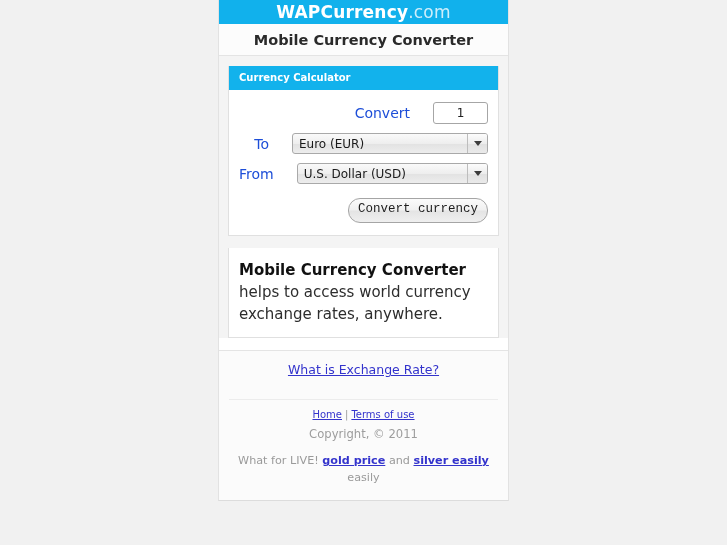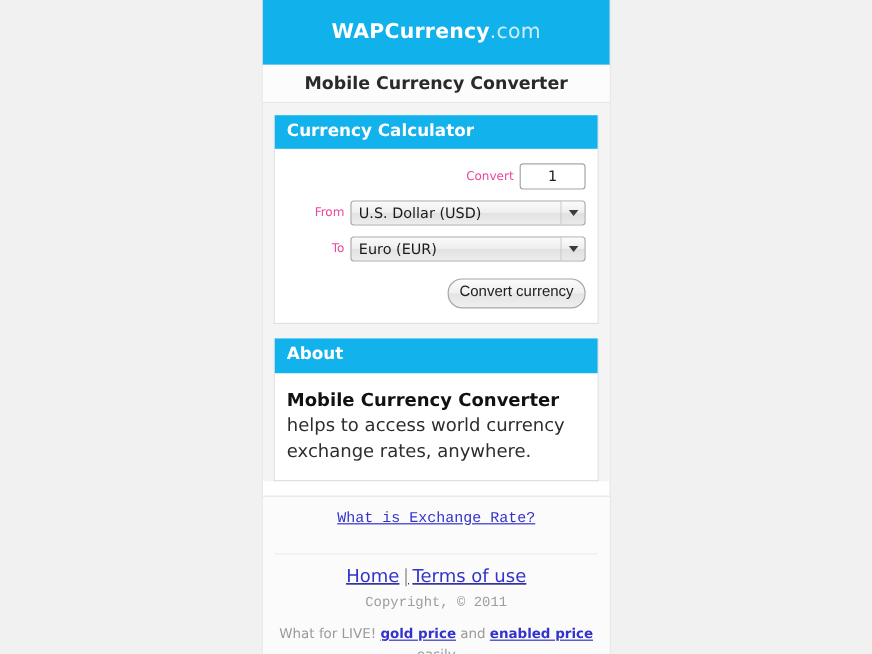--- a/index.html
+++ b/index.html
@@ -23,21 +23,21 @@
     background: #ffffff;
     border-left: 1px solid #e2e2e2;
     border-right: 1px solid #e2e2e2;
     border-bottom: 1px solid #dcdcdc;
     box-sizing: border-box;
   }
 
   
   .masthead {
     background: #11b1ec;
-    height: 54px;
+    height: 24px;
     display: flex;
     align-items: center;
     justify-content: center;
   }
   .logo {
     font-size: 17px;
     letter-spacing: .2px;
     line-height: 1;
   }
   .logo .brand {
@@ -70,41 +70,41 @@
   }
   .panel {
     background: #ffffff;
     border: 1px solid #e0e0e0;
     border-top: none;
     margin-bottom: 12px;
   }
   .panel-head {
     background: #12b2ec;
     color: #ffffff;
-    font-size: 14px;
+    font-size: 10px;
     font-weight: bold;
     padding: 6px 10px 7px 10px;
     line-height: 1.1;
   }
   .panel-body {
     padding: 12px 10px 12px 10px;
   }
 
   
   .form-row {
     display: flex;
     align-items: center;
     justify-content: flex-end;
     margin-bottom: 9px;
   }
   .form-row:last-child { margin-bottom: 0; }
   .form-label {
-    font-size: 10px;
-    color: #ec4899;
-    margin-right: 5px;
+    font-size: 14px;
+    color: #1d4ed8;
+    margin-right: 23px;
     white-space: nowrap;
   }
   .text-input {
     width: 55px;
     height: 22px;
     border: 1px solid #a6a6a6;
     border-radius: 3px;
     background: #ffffff;
     font-size: 12px;
     font-family: "DejaVu Sans", "Liberation Sans", sans-serif;
@@ -151,21 +151,21 @@
     border-left: 4px solid transparent;
     border-right: 4px solid transparent;
     border-top: 5px solid #3c3c3c;
   }
   .btn-row {
     display: flex;
     justify-content: flex-end;
     margin-top: 14px;
   }
   .btn {
-    font-family: Liberation Sans, sans-serif;
+    font-family: Liberation Mono, monospace;
     font-size: 12.5px;
     color: #1d1d1d;
     padding: 4px 9px 5px 9px;
     border: 1px solid #a5a5a5;
     border-radius: 12px;
     background: linear-gradient(to bottom, #fbfbfb 0%, #f0f0f0 48%, #e4e4e4 52%, #efefef 100%);
     cursor: pointer;
     line-height: 1.1;
   }
 
@@ -185,34 +185,31 @@
     text-align: center;
   }
   .footer a {
     color: #3333cc;
     text-decoration: underline;
   }
   .footer-primary {
     font-size: 12.5px;
     padding-bottom: 22px;
     border-bottom: 1px solid #ececec;
-    font-family: Liberation Mono, monospace;
   }
   .footer-links {
-    font-size: 15px;
+    font-size: 10px;
     padding-top: 9px;
-    text-decoration: underline;
   }
   .footer-links .sep { color: #9a9a9a; padding: 0 3px; }
   .footer-copy {
     font-size: 11.6px;
     color: #9d9d9d;
     padding-top: 7px;
     padding-bottom: 12px;
-    font-family: Liberation Mono, monospace;
   }
   .footer-promo {
     font-size: 11.2px;
     color: #9a9a9a;
     line-height: 1.5;
   }
   .footer-promo a { color: #3333cc; font-weight: bold; margin-top: 41px; }
 </style>
 </head>
 <body>
@@ -231,51 +228,50 @@
 
   <div class="panels">
 
     <div class="panel">
       <div class="panel-head">Currency Calculator</div>
       <div class="panel-body">
 
         <div class="form-row">
           <span class="form-label">Convert</span>
           <input class="text-input" type="text" value="1" style="">
+        </div>
+
+        <div class="form-row">
+          <span class="form-label">To</span>
+          <div class="select">
+            <span class="select-value">Euro (EUR)</span>
+            <span class="select-arrow">
+                <span class="caret"></span>
+              </span>
+          </div>
         </div>
 
         <div class="form-row">
           <span class="form-label">From</span>
           <div class="select">
             <span class="select-value">U.S. Dollar (USD)</span>
             <span class="select-arrow">
                 <span class="caret"></span>
               </span>
           </div>
         </div>
 
-        <div class="form-row">
-          <span class="form-label">To</span>
-          <div class="select">
-            <span class="select-value">Euro (EUR)</span>
-            <span class="select-arrow">
-                <span class="caret"></span>
-              </span>
-          </div>
-        </div>
-
         <div class="btn-row">
           <button class="btn">Convert currency</button>
         </div>
 
       </div>
     </div>
 
     <div class="panel">
-      <div class="panel-head">About</div>
       <div class="panel-body">
         <div class="about-text">
           <strong>Mobile Currency Converter</strong><span> helps to access world currency exchange rates, anywhere.</span><br>
         </div>
       </div>
     </div>
 
   </div>
 
   <div class="footer">
@@ -287,21 +283,21 @@
     <div class="footer-links">
       <a href="#">Home</a><span class="sep">|</span><a href="#">Terms of use</a>
     </div>
 
     <div class="footer-copy">Copyright, © 2011</div>
 
     <div class="footer-promo">
       <span>What for LIVE!</span>
       <a href="#">gold price</a>
       <span>and</span>
-      <a href="#">enabled price</a>
+      <a href="#">silver easily</a>
       <span>easily</span><br>
       
       
     </div>
 
   </div>
 
 </div>
 
 </body></html>

